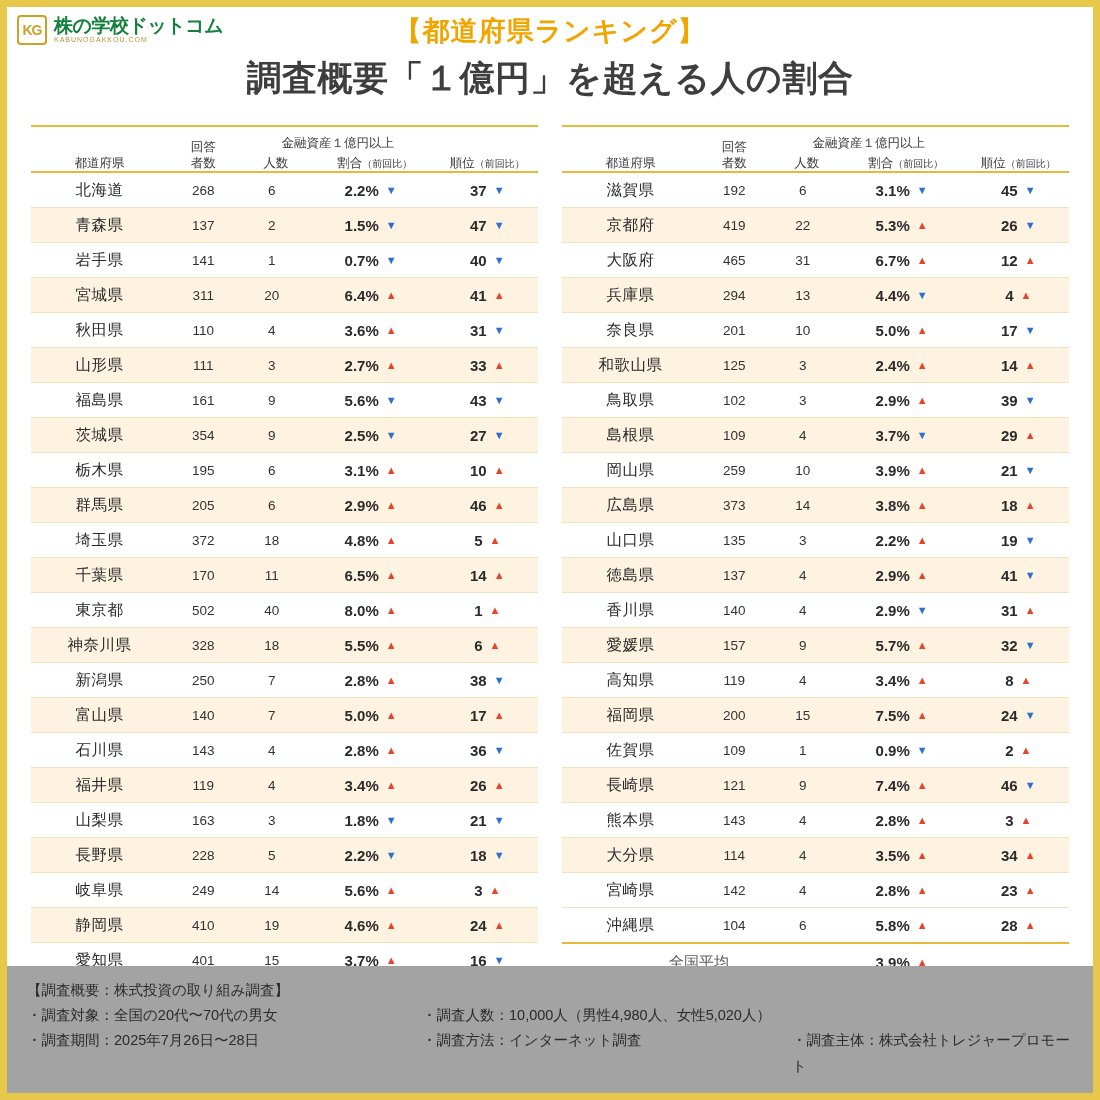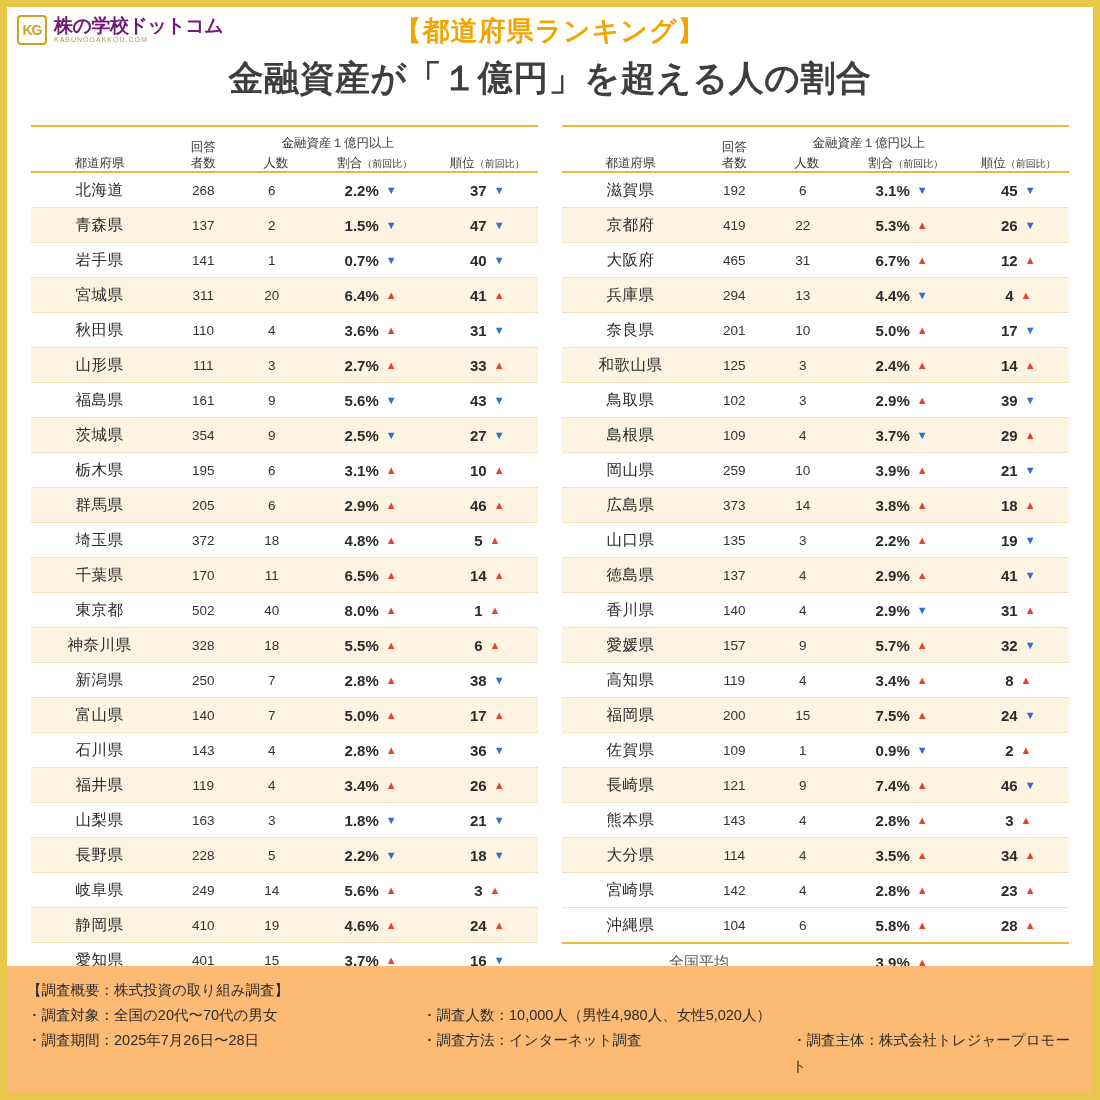--- a/index.html
+++ b/index.html
@@ -29,21 +29,21 @@
     width: 30px; height: 30px;
     border: 2px solid #c9a227;
     border-radius: 4px;
     color: #c9a227;
     font-size: 14px; font-weight: bold;
     display: flex; align-items: center; justify-content: center;
     letter-spacing: -1px;
   }
   .logo-text { line-height: 1.05; }
   .logo-main {
-    font-size: 19px; font-weight: bold; color: #701a75;
+    font-size: 19px; font-weight: bold; color: #15803d;
     letter-spacing: -0.5px;
   }
   .logo-sub {
     font-size: 7px; color: #b59a3a; letter-spacing: 1px;
   }
   .title-block {
     padding-top: 6px;
     text-align: center;
   }
   .title-sub {
@@ -117,21 +117,21 @@
     color: #5a5a5a;
     font-size: 15px;
     padding: 9px 0;
   }
   .total-row td.pct { font-weight: bold; color: #2b2b2b; }
   .left-bottom-border { border-bottom: 2px solid #e8b93a; }
   
   .footer {
     position: absolute;
     left: 0; right: 0; bottom: 0;
-    background: #fdba74;
+    background: #a3a3a3;
     padding: 12px 20px 14px;
     font-size: 14.5px;
     color: #2b2b2b;
     line-height: 1.75;
   }
   .footer .row { display: flex; gap: 40px; }
   .footer .c1 { width: 355px; }
   .footer .c2 { width: 330px; }
   .footer .c3 { flex: 1; }
 </style>
@@ -143,21 +143,21 @@
   <div class="header">
     <div class="logo">
       <div class="logo-mark">KG</div>
       <div class="logo-text">
         <div class="logo-main">株の学校ドットコム</div>
         <div class="logo-sub">KABUNOGAKKOU.COM</div>
       </div>
     </div>
     <div class="title-block">
       <div class="title-sub">【都道府県ランキング】</div>
-      <div class="title-main">金融資産が「１億円」を超える人の割合</div>
+      <div class="title-main">調査概要「１億円」を超える人の割合</div>
     </div>
   </div>
 
   <div class="tables">
     <div class="tbl-wrap">
       <table>
         <thead>
           <tr>
             <th class="hdr-top"><span>都道府県</span></th>
             <th class="hdr-top">

